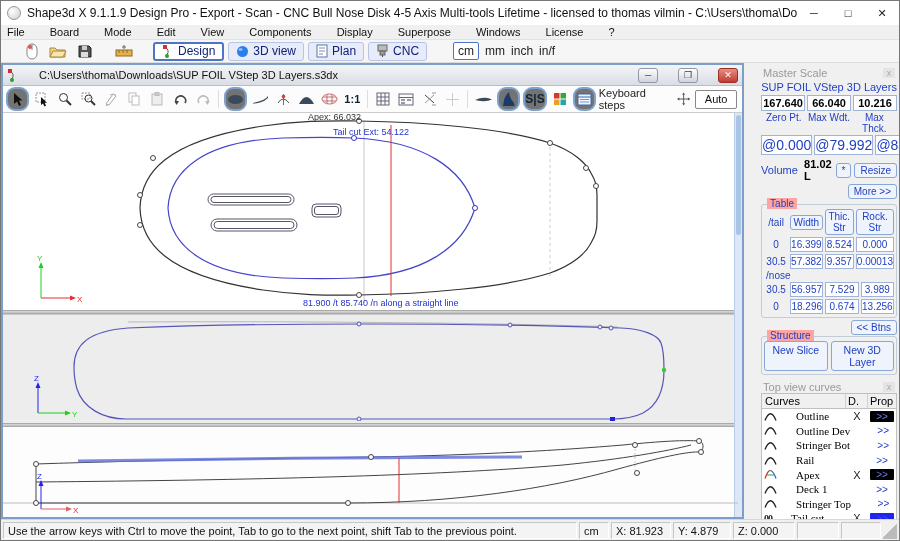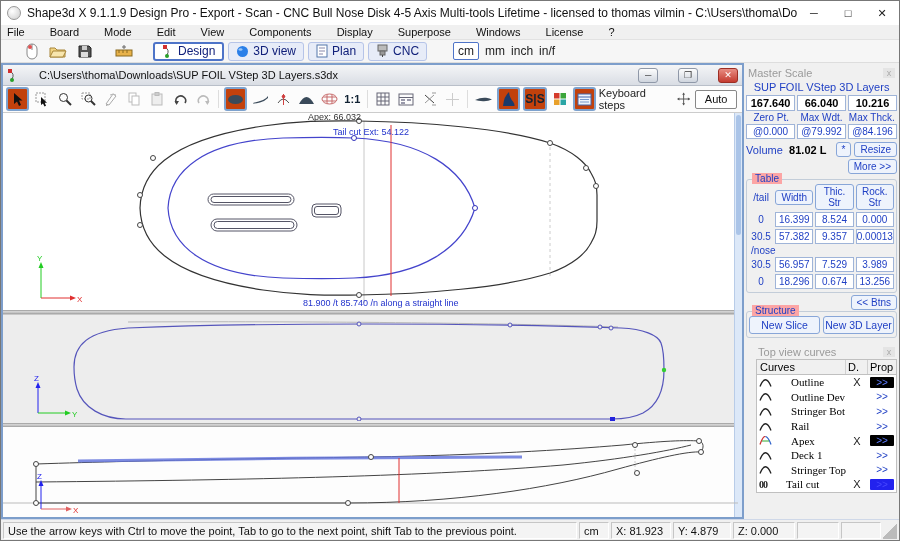--- a/index.html
+++ b/index.html
@@ -30,48 +30,48 @@
   
   .workspace { flex:1 1 auto; display:flex; background:#aebdd2; min-height:0; }
   .docwindow { width:752px; display:flex; flex-direction:column; border:2px solid #7d9ecb; background:#fff; min-height:0; }
   .doctitlebar { height:21px; background:linear-gradient(#f4f5f7,#d9dde4); display:flex; align-items:center; padding:0 4px; gap:20px; flex:0 0 auto; border-bottom:1px solid #b9bfc9; }
   .doctitlebar .dtitle { flex:1 1 auto; font-size:11px; color:#111; white-space:nowrap; overflow:hidden; }
   .mdibtn { width:20px; height:15px; border:1px solid #8f98a8; border-radius:3px; background:linear-gradient(#fdfdfd,#cfd5de); display:flex; align-items:center; justify-content:center; font-size:9px; color:#333; }
   .mdibtn.close { background:linear-gradient(#e88d83,#c43b30); color:#fff; border-color:#9c2e24; }
 
   .drawtoolbar { height:27px; background:#fcfcfc; border-bottom:1px solid #ccc; display:flex; align-items:center; padding:0 3px; gap:3px; flex:0 0 auto; }
   .ticon { width:21px; height:21px; display:flex; align-items:center; justify-content:center; border:1px solid transparent; }
-  .ticon.sel { border:2px solid #7da2ce; border-radius:3px; background:#c2410c; width:24px; height:24px; }
+  .ticon.sel { border:2px solid #7da2ce; border-radius:9px; background:#737373; width:24px; height:24px; }
   .vsep { width:1px; height:18px; background:#ddd; margin:0 2px; }
   .kbsteps { margin-left:auto; font-size:11px; color:#222; display:flex; align-items:center; gap:6px; }
   .autobtn { width:44px; height:19px; border:1px solid #888; border-radius:2px; background:#fff; display:flex; align-items:center; justify-content:center; font-size:11px; color:#111; margin:0 2px; }
   .ratio { font-weight:bold; font-size:11px; color:#123; }
   .flipicon { font-size:12px; font-weight:bold; color:#123; letter-spacing:0; }
 
   .viewarea { flex:1 1 auto; display:flex; min-height:0; }
   .viewstack { flex:1 1 auto; display:flex; flex-direction:column; min-width:0; }
   .view { position:relative; }
   .view svg { position:absolute; left:0; top:0; }
   .topview { height:198px; background:#fff; }
   .midview { height:110px; background:#ededed; border-top:1px solid #c8c8c8; }
   .sideview { height:90px; background:#fdfdfd; }
   .splitter { height:4px; background:linear-gradient(#d8d8d8,#bfbfbf); border-top:1px solid #aaa; border-bottom:1px solid #aaa; flex:0 0 auto; }
   .vscroll { width:8px; background:#dce8f8; border-left:1px solid #b8cce8; flex:0 0 auto; }
   .vscroll .thumb { margin:2px 1px; height:120px; background:#aac4e8; border-radius:3px; }
 
   
-  .rightcol { flex:1 1 auto; background:#f0f0f0; padding:2px 2px 0 2px; display:flex; flex-direction:column; font-size:11px; overflow:hidden;align-items:flex-end; }
+  .rightcol { flex:1 1 auto; background:#f0f0f0; padding:2px 2px 0 17px; display:flex; flex-direction:column; font-size:11px; overflow:hidden; }
   .paneltitle { height:15px; display:flex; align-items:center; justify-content:space-between; color:#9a9a9a; font-size:11px; padding:0 2px; }
   .paneltitle .x { color:#aaa; font-size:9px; width:12px; text-align:center; background:#e4e4e4; }
   .boardname { text-align:center; color:#1f3fc4; margin:1px 0 2px; white-space:nowrap; }
   .valrow { display:flex; gap:2px; }
   .valbox { flex:1; border:1px solid #9fb4d8; background:#fff; text-align:center; font-weight:bold; color:#000; font-size:11px; padding:1px 0; }
   .lblrow { display:flex; margin:1px 0; }
   .lblrow span { flex:1; text-align:center; color:#1f3fc4; font-size:10px; }
-  .atbox { font-weight:normal; color:#1f3fc4; font-size:10px; }
+  .atbox { font-weight:normal; color:#1f3fc4; font-size:14px; }
   .volrow { display:flex; align-items:center; margin-top:3px; gap:3px; }
   .vollabel { color:#1f3fc4; width:40px; }
   .volval { font-weight:bold; color:#000; flex:1; }
   .smallbtn { border:1px solid #88a6d8; background:#eef3fc; border-radius:3px; color:#1f3fc4; font-size:10px; padding:1px 5px; text-align:center; }
   .morerow { display:flex; justify-content:flex-end; margin:2px 0; }
   .groupbox { border:1px solid #c3cdd9; border-radius:3px; position:relative; margin-top:5px; padding:4px 2px 3px; }
   .grouplabel { position:absolute; top:-7px; left:5px; background:#fca5a5; color:#1f3fc4; padding:0 3px; font-size:10px; }
   .mtable { display:grid; grid-template-columns:24px 1fr 1fr 1fr; gap:2px; align-items:center; }
   .mtable .rowlbl { color:#1f3fc4; text-align:center; font-size:10px; }
   .mtable .hcell { border:1px solid #88a6d8; background:#eef3fc; border-radius:3px; color:#1f3fc4; text-align:center; font-size:10px; padding:1px 0; }

